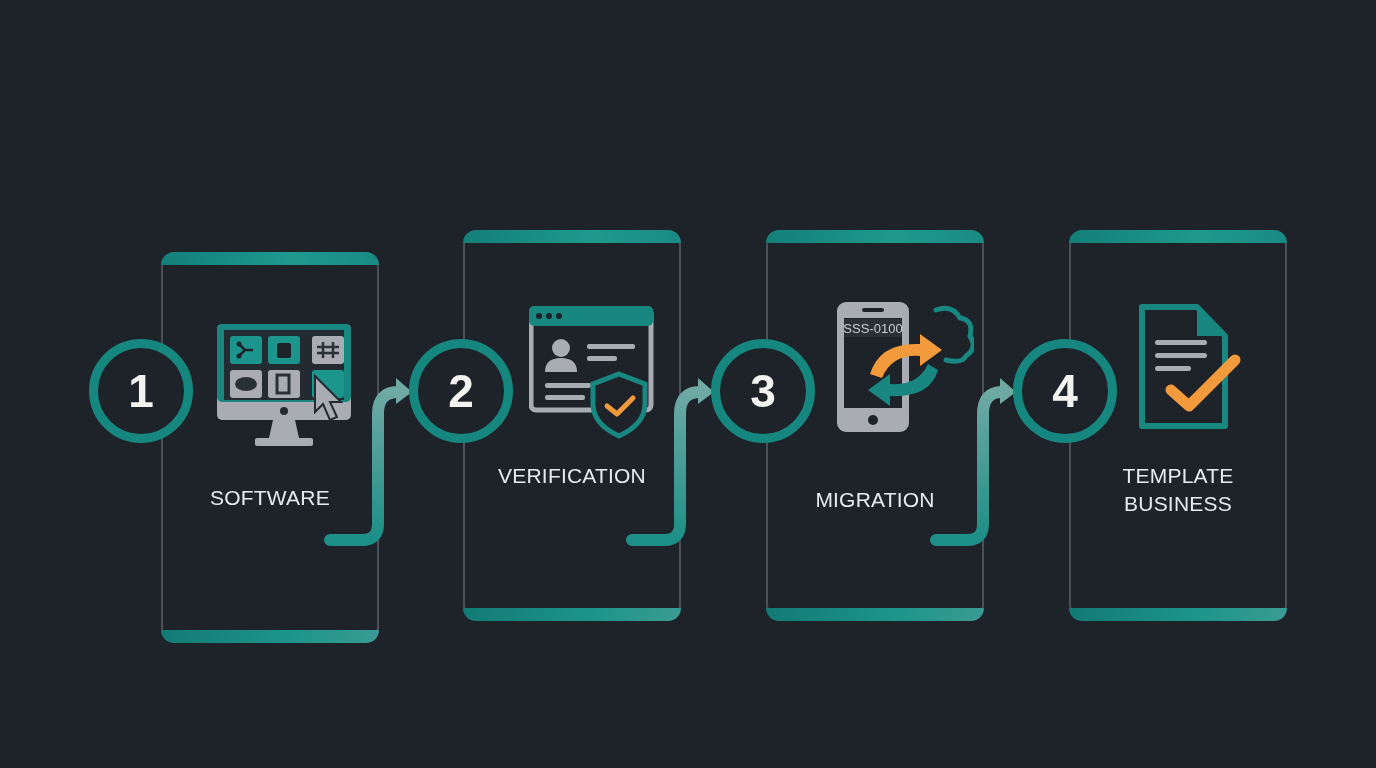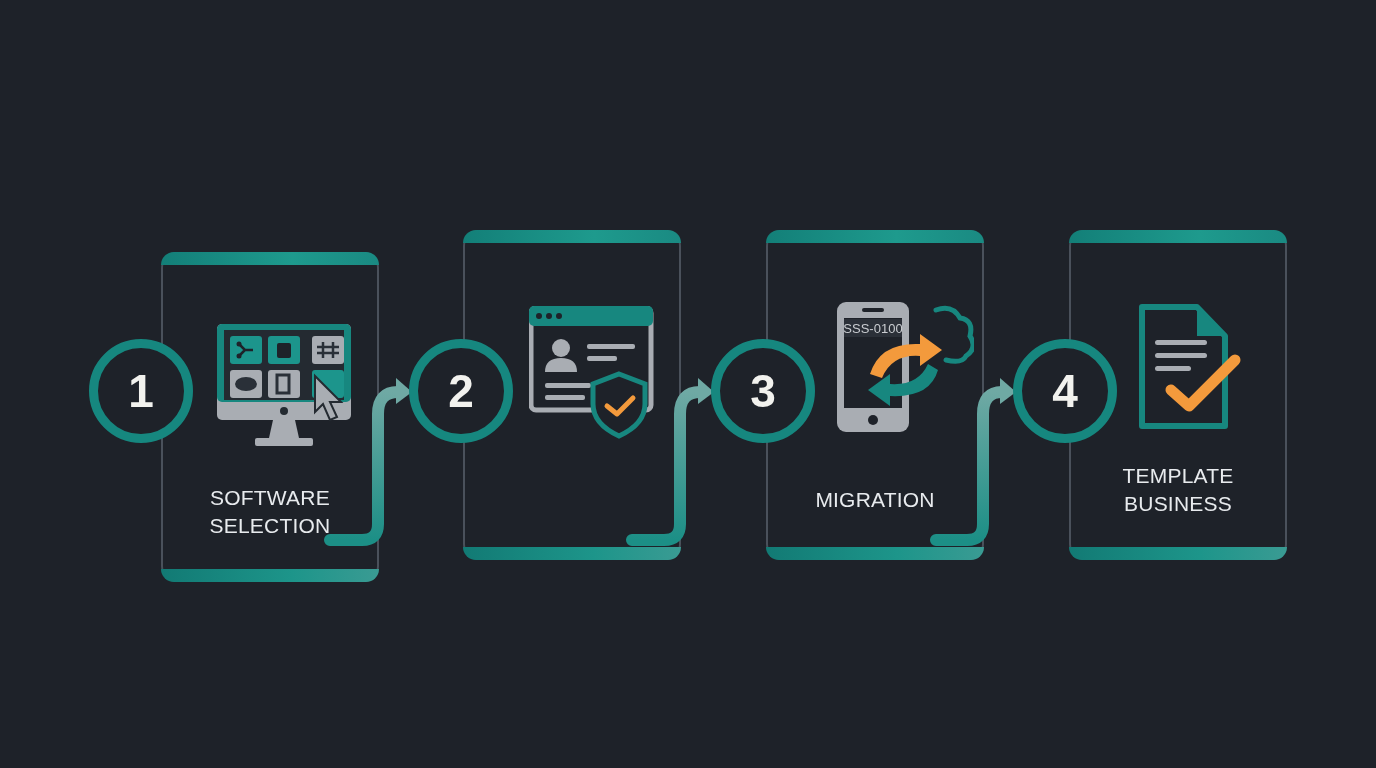--- a/index.html
+++ b/index.html
@@ -4,21 +4,21 @@
   <style>
     html, body { margin: 0; padding: 0; }
     body {
       width: 1376px; height: 768px; overflow: hidden;
       background: #1e2229;
       font-family: "Liberation Sans", "DejaVu Sans", sans-serif;
       position: relative;
     }
     .stage { position: absolute; left: 0; top: 0; width: 1376px; height: 768px; }
     .card {
-      position: absolute; top: 230px; width: 218px; height: 330px;
+      position: absolute; top: 230px; width: 218px; height: 391px;
       box-sizing: border-box;
       border-left: 2px solid #4a515b; border-right: 2px solid #4a515b;
       border-radius: 16px;
       background: #1e2229;
     }
     .card .bar-top {
       position: absolute; left: -2px; right: -2px; top: 0; height: 13px;
       background: linear-gradient(90deg, #137f78, #1e9a8d 60%, #1a8a82);
       border-radius: 16px 16px 0 0;
     }
@@ -89,21 +89,20 @@
         <rect x="62" y="53" width="12" height="18" fill="none" stroke="#2a3038" stroke-width="3"></rect>
         <rect x="97" y="48" width="32" height="28" rx="3" fill="#1c958c"></rect>
         <circle cx="69" cy="89" r="4" fill="#242a31"></circle>
         <polygon points="58,98 80,98 84,116 54,116" fill="#a9adb3"></polygon>
         <rect x="40" y="116" width="58" height="8" rx="2" fill="#a9adb3"></rect>
         <path d="M100 54 L100 90 L108 82 L115 98 L122 95 L115 80 L126 80 Z" fill="#a9adb3" stroke="#242a31" stroke-width="2"></path>
       </svg>
     </div>
     <div class="label" style="top:232px;">
       <div>SOFTWARE</div>
-      <div>SELECTION</div>
     </div>
     <div class="bar-bottom"></div>
   </div>
   <div class="circle" style="left:89px;">1</div>
 
   <div class="card" style="left:463px;">
     <div class="bar-top"></div>
     <div class="icon" style="left:64px; top:76px;">
       <svg width="126" height="134" viewBox="0 0 126 134">
         <rect x="2" y="2" width="120" height="102" rx="5" fill="none" stroke="#a9adb3" stroke-width="5"></rect>
@@ -115,20 +114,21 @@
         <path d="M16 66 Q16 52 32 52 Q48 52 48 66 Z" fill="#a9adb3"></path>
         <rect x="58" y="38" width="48" height="5" rx="2" fill="#a9adb3"></rect>
         <rect x="58" y="50" width="30" height="5" rx="2" fill="#a9adb3"></rect>
         <rect x="16" y="77" width="46" height="5" rx="2" fill="#a9adb3"></rect>
         <rect x="16" y="89" width="40" height="5" rx="2" fill="#a9adb3"></rect>
         <path d="M90 68 L116 78 L116 98 Q116 118 90 130 Q64 118 64 98 L64 78 Z" fill="#1e2229" stroke="#17877f" stroke-width="5"></path>
         <path d="M78 100 L88 108 L104 92" fill="none" stroke="#f39a3c" stroke-width="5" stroke-linecap="round" stroke-linejoin="round"></path>
       </svg>
     </div>
     <div class="label" style="top:232px;">
+      <div>VERIFICATION</div>
     </div>
     <div class="bar-bottom"></div>
   </div>
   <div class="circle" style="left:409px;">2</div>
 
   <div class="card" style="left:766px;">
     <div class="bar-top"></div>
     <div class="icon" style="left:66px; top:68px;">
       <svg width="140" height="140" viewBox="0 0 140 140">
         <path d="M102 12 Q118 6 126 20 Q140 22 136 38 Q144 50 132 58 Q128 66 112 62" fill="none" stroke="#17877f" stroke-width="5" stroke-linecap="round"></path>

